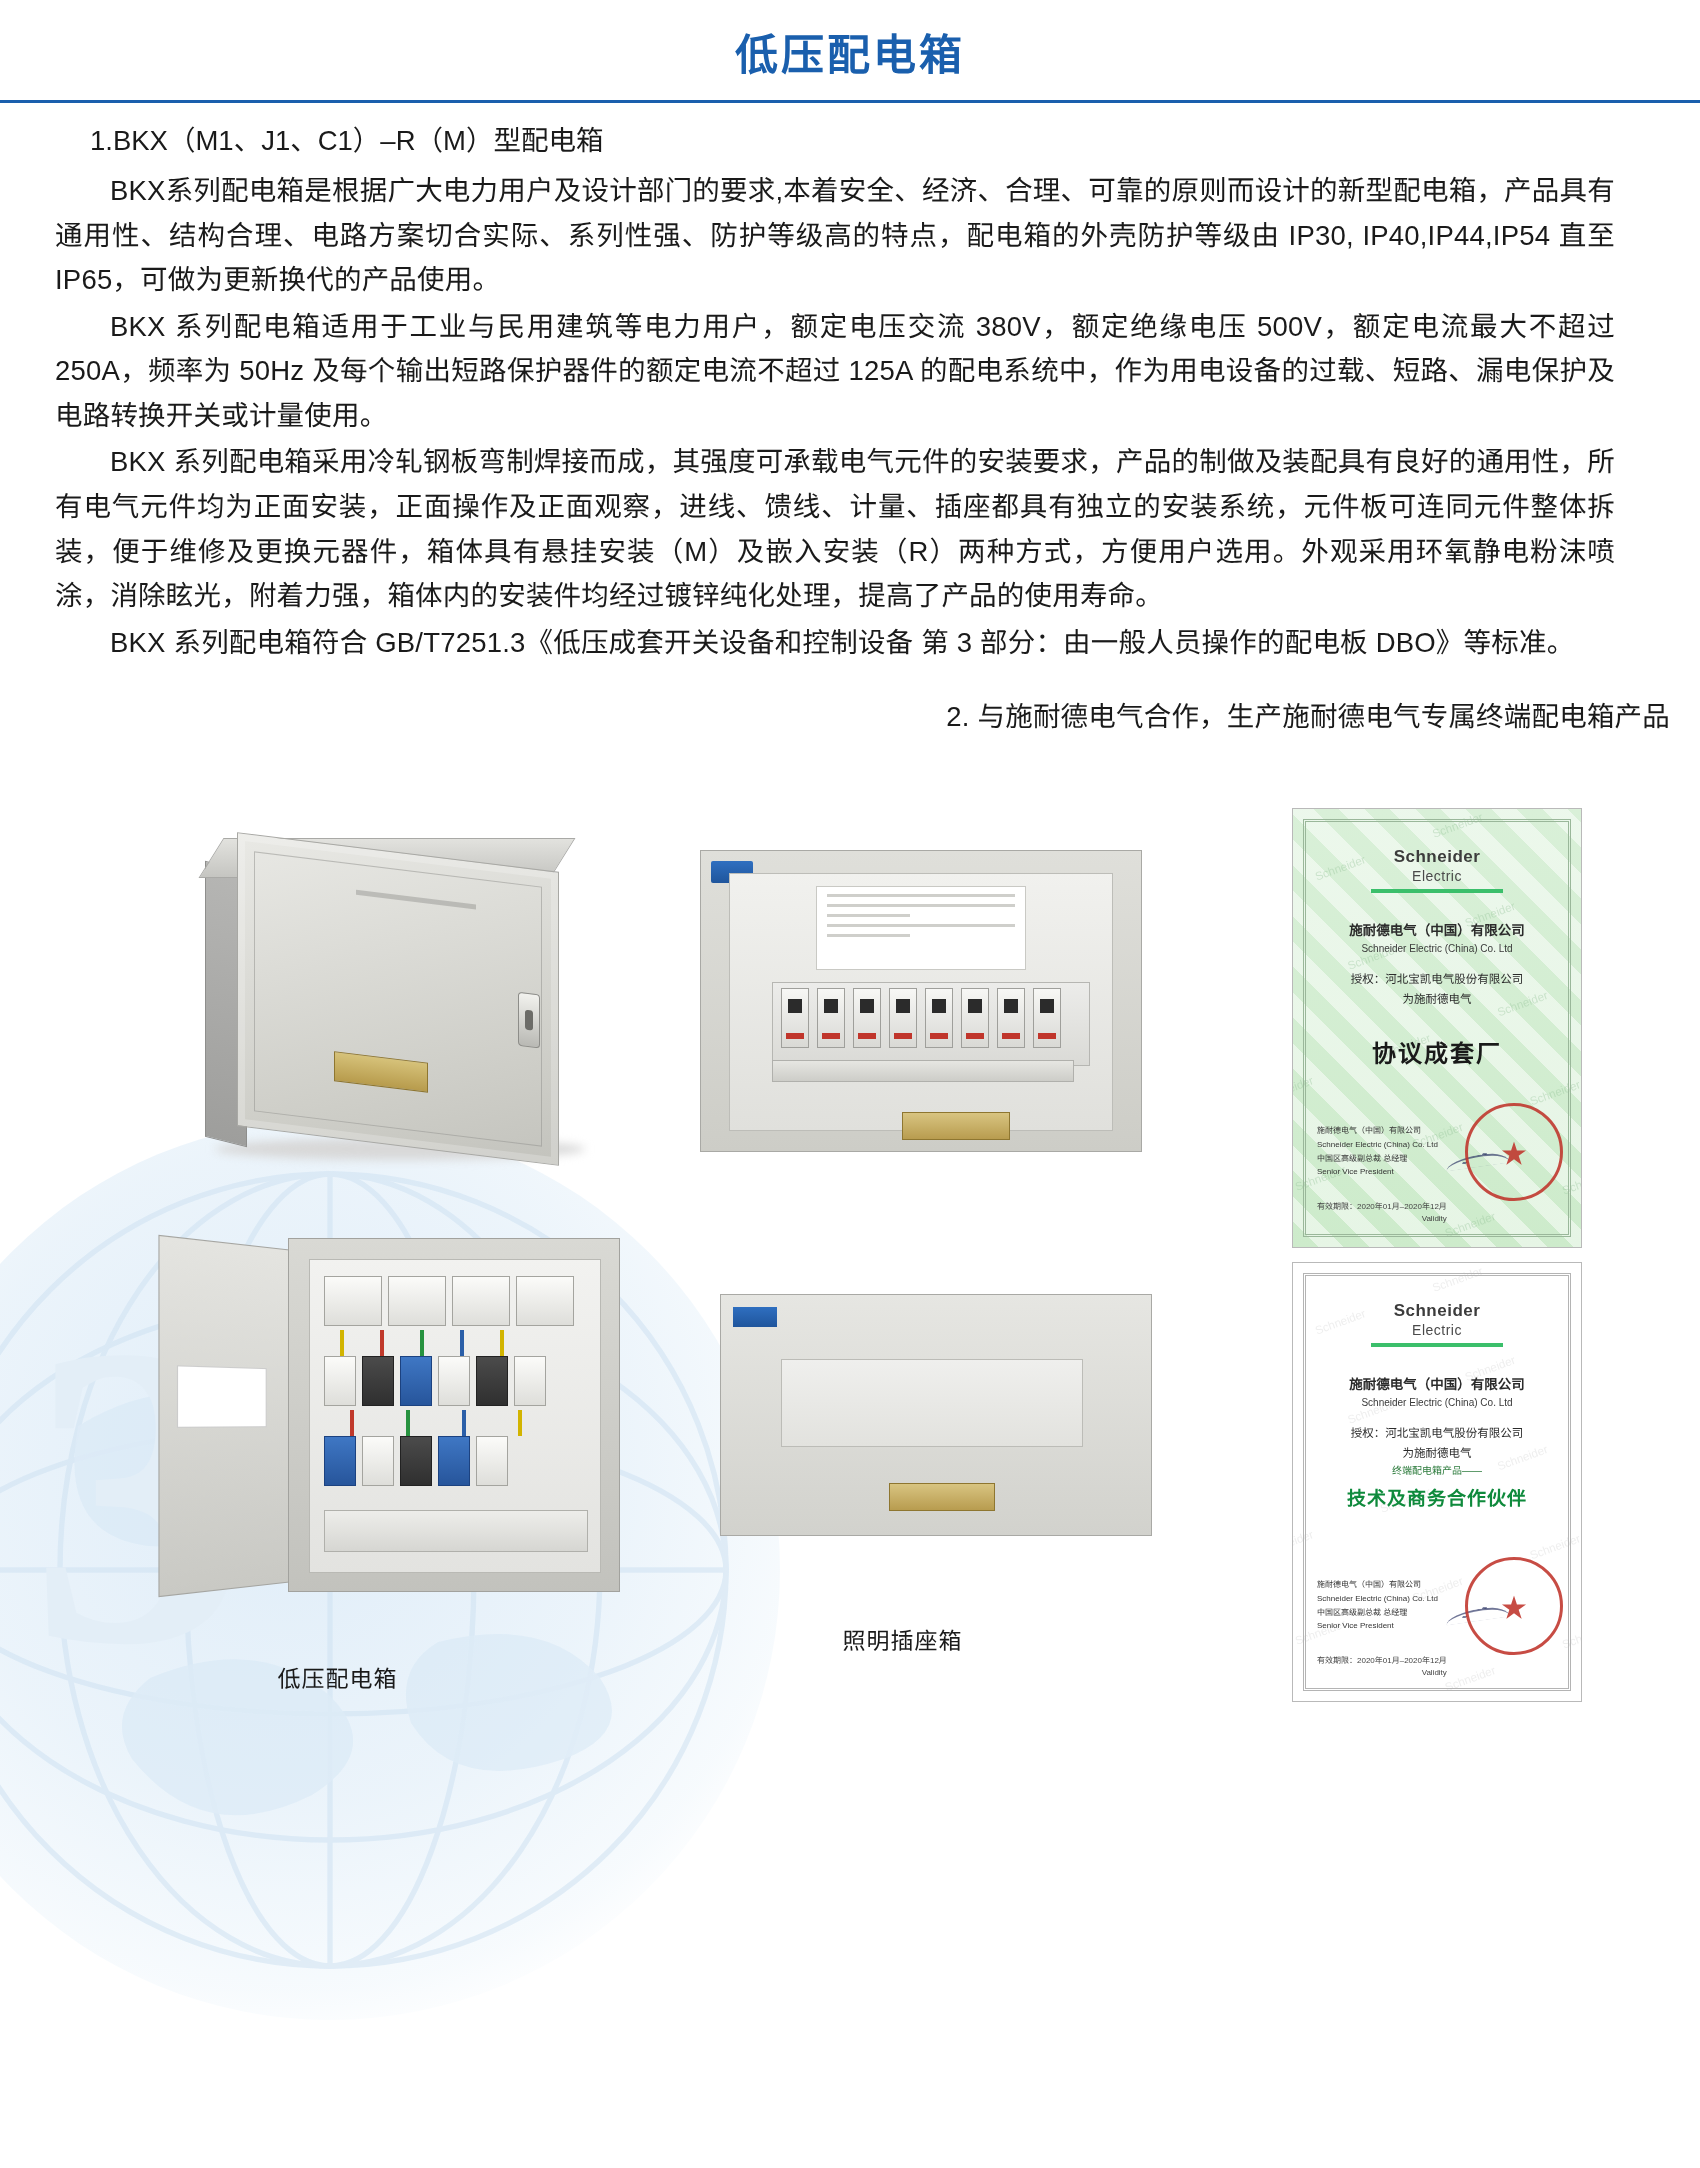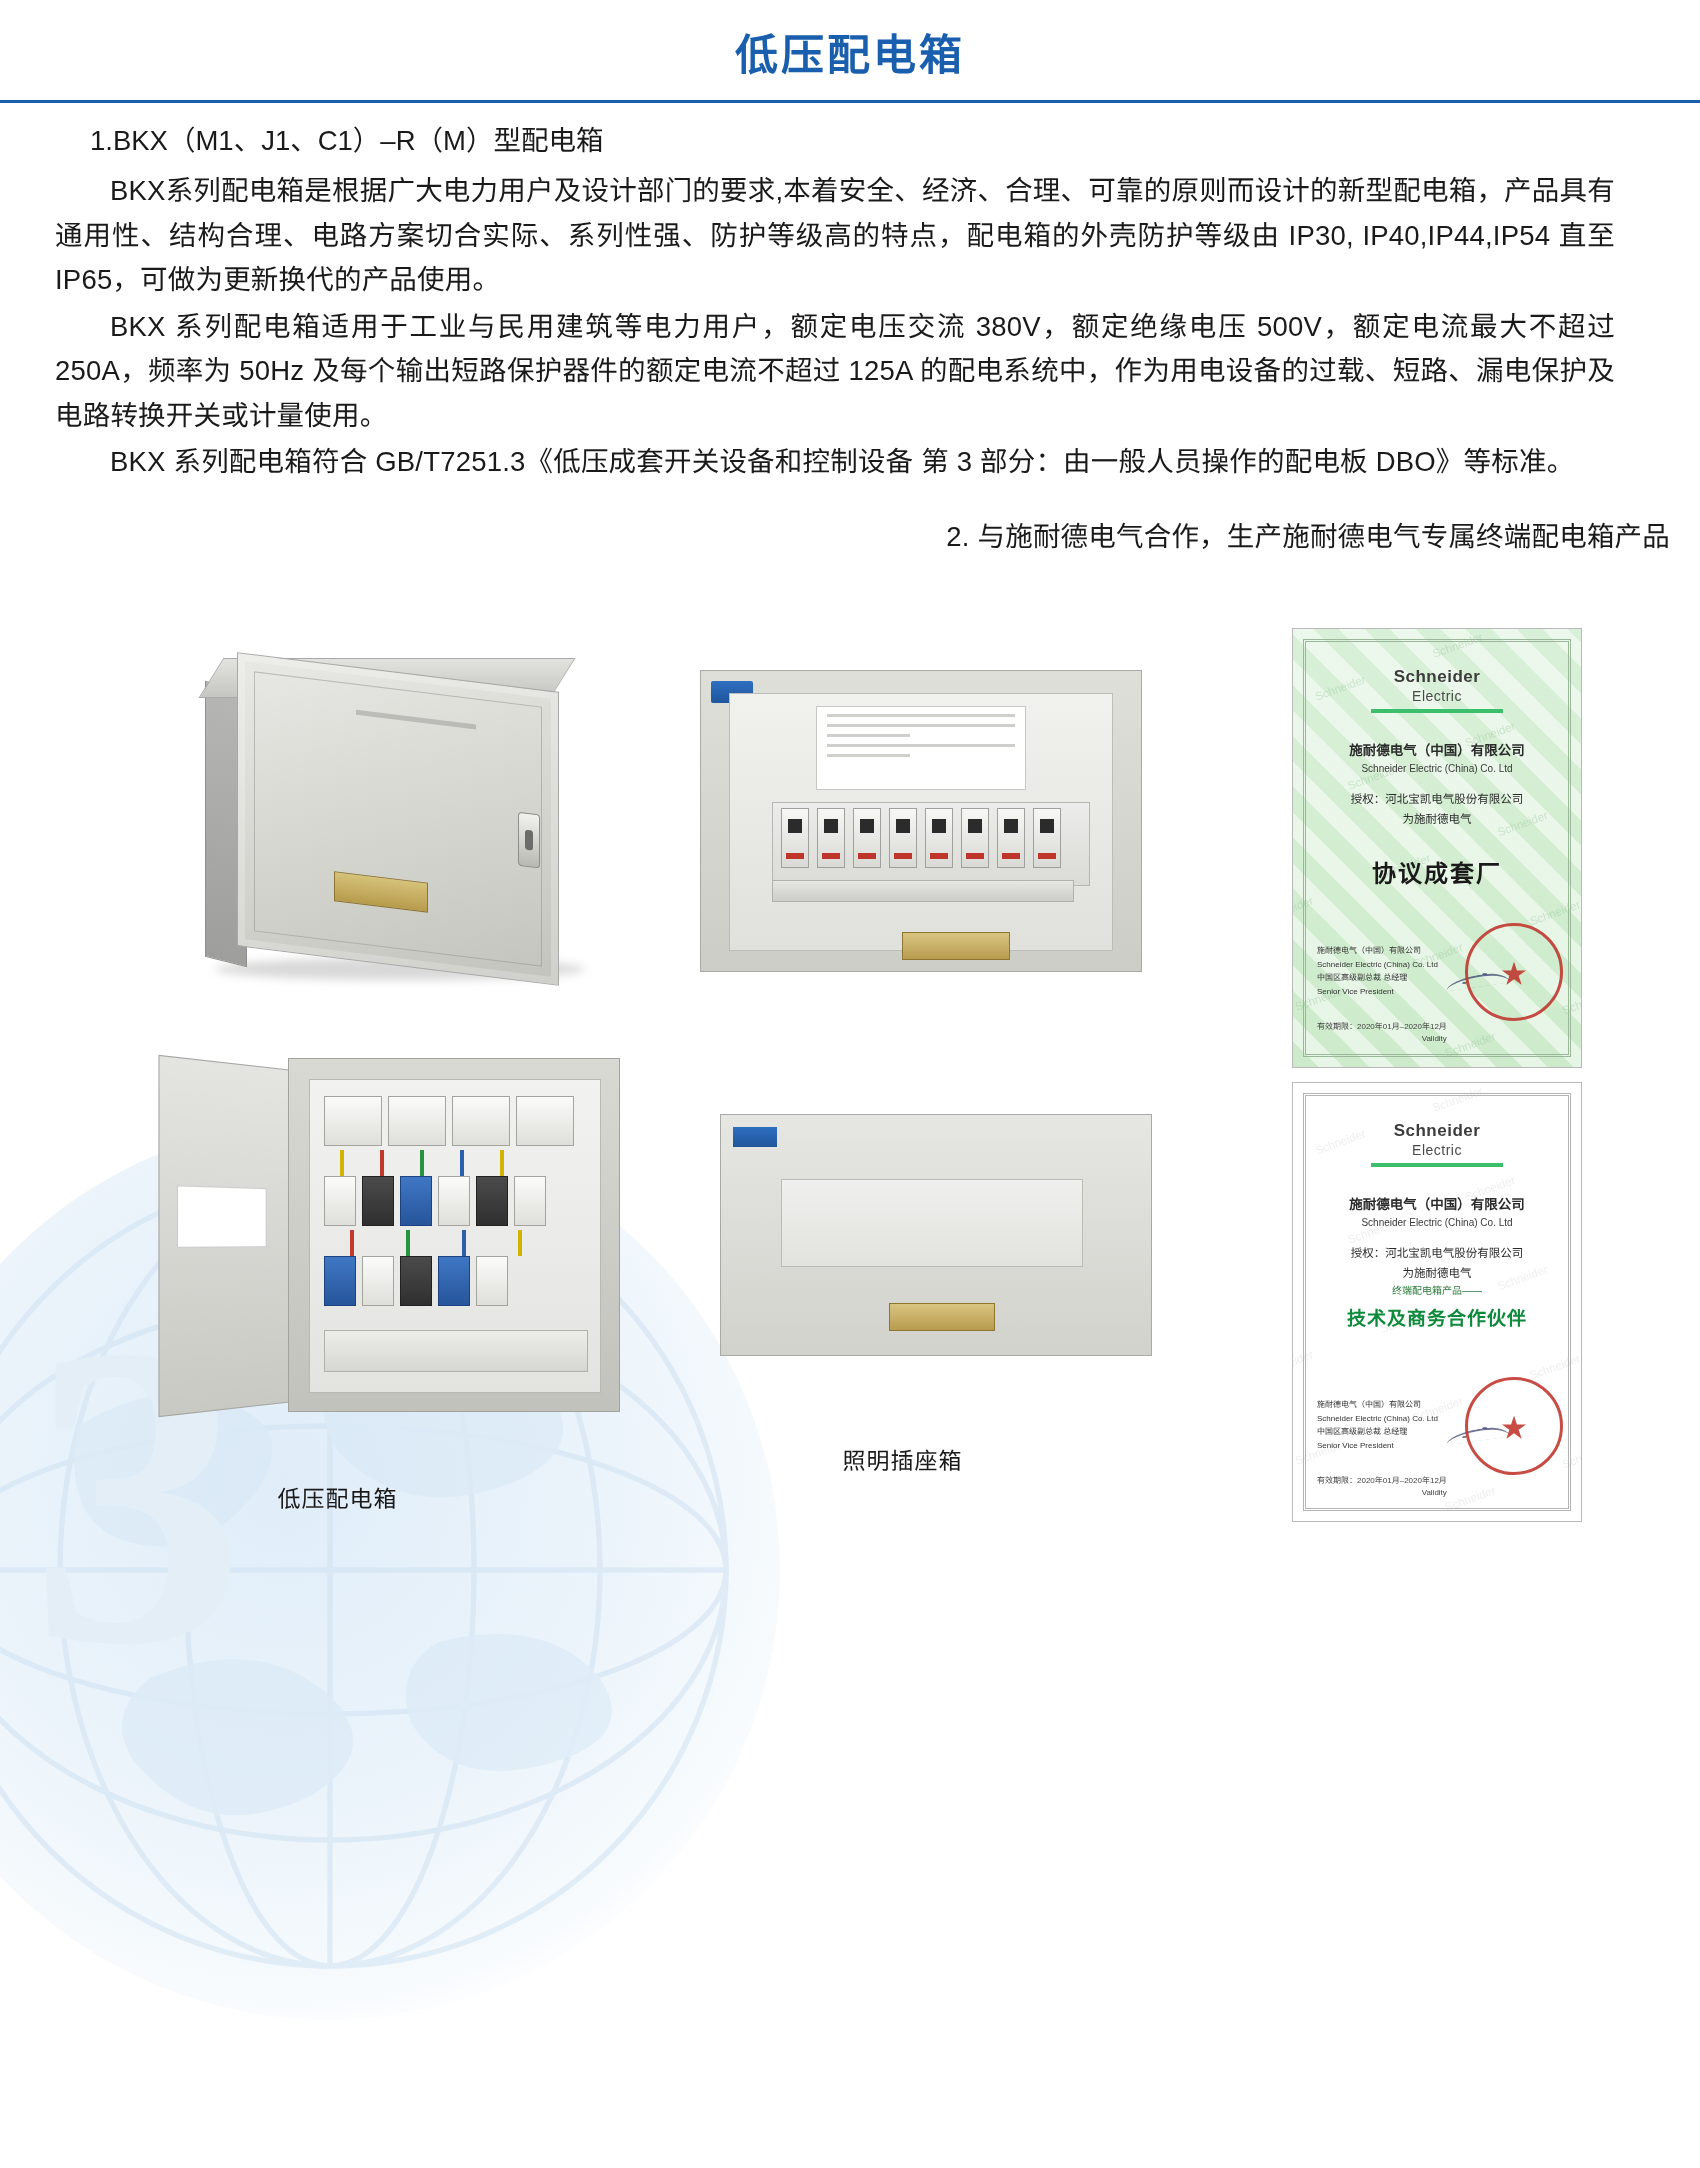--- a/index.html
+++ b/index.html
@@ -378,20 +378,21 @@
   <header class="doc-header">
     <h1 class="doc-title">低压配电箱</h1>
     <div class="title-rule"></div>
   </header>
 
   <section class="content">
     <div class="heading-line">1.BKX（M1、J1、C1）–R（M）型配电箱</div>
     <div class="para-block">
       <p class="para indent">BKX系列配电箱是根据广大电力用户及设计部门的要求,本着安全、经济、合理、可靠的原则而设计的新型配电箱，产品具有通用性、结构合理、电路方案切合实际、系列性强、防护等级高的特点，配电箱的外壳防护等级由 IP30, IP40,IP44,IP54 直至 IP65，可做为更新换代的产品使用。</p>
       <p class="para indent">BKX 系列配电箱适用于工业与民用建筑等电力用户，额定电压交流 380V，额定绝缘电压 500V，额定电流最大不超过 250A，频率为 50Hz 及每个输出短路保护器件的额定电流不超过 125A 的配电系统中，作为用电设备的过载、短路、漏电保护及电路转换开关或计量使用。</p>
+      <p class="para indent">BKX 系列配电箱采用冷轧钢板弯制焊接而成，其强度可承载电气元件的安装要求，产品的制做及装配具有良好的通用性，所有电气元件均为正面安装，正面操作及正面观察，进线、馈线、计量、插座都具有独立的安装系统，元件板可连同元件整体拆装，便于维修及更换元器件，箱体具有悬挂安装（M）及嵌入安装（R）两种方式，方便用户选用。外观采用环氧静电粉沫喷涂，消除眩光，附着力强，箱体内的安装件均经过镀锌纯化处理，提高了产品的使用寿命。</p>
       <p class="para indent">BKX 系列配电箱符合 GB/T7251.3《低压成套开关设备和控制设备 第 3 部分：由一般人员操作的配电板 DBO》等标准。</p>
     </div>
     <div class="sub-heading">2. 与施耐德电气合作，生产施耐德电气专属终端配电箱产品</div>
   </section>
 
   <section class="gallery">
 
     <div class="photo-col">
       <div class="ph ph1">
         <div class="box1-shadow"></div>

